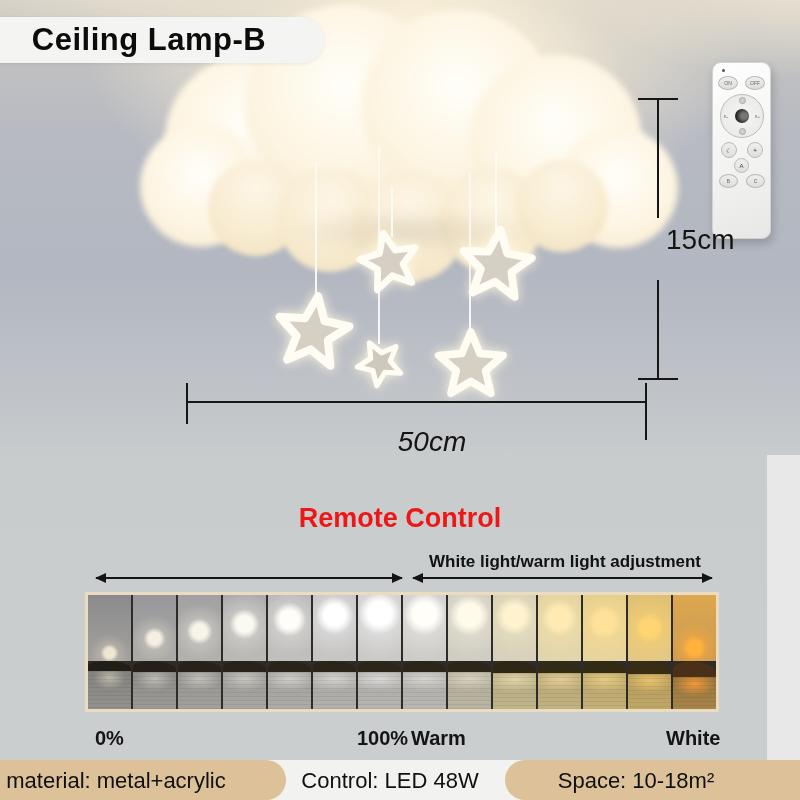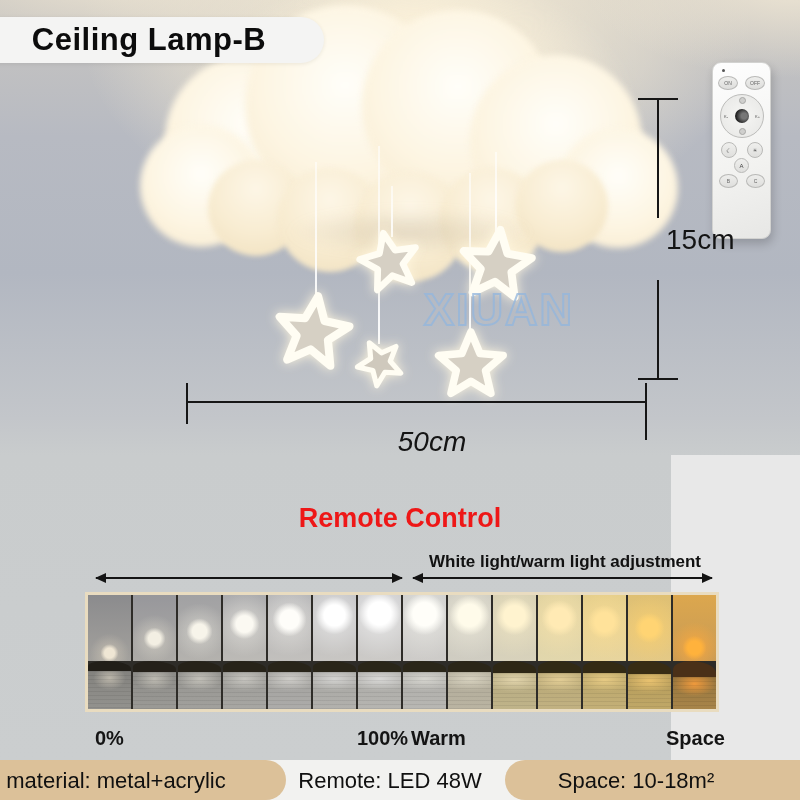--- a/index.html
+++ b/index.html
@@ -73,21 +73,21 @@
   .r-bright{left:34px;top:79px;width:14px;height:14px;font-size:5px;}
   .r-a{left:21px;top:95px;width:13px;height:13px;}
   .r-b{left:6px;top:111px;width:17px;height:12px;}
   .r-c{left:33px;top:111px;width:17px;height:12px;}
 
   
   .dimline{position:absolute;background:#161616;}
   .dim-label{position:absolute;font-size:28px;color:#141414;}
 
   
-  .info{position:absolute;left:0;top:455px;width:671px;height:305px;
+  .info{position:absolute;left:0;top:455px;width:767px;height:305px;
     background:linear-gradient(180deg,#c9cccd 0%,#cbcecf 100%);}
   .rc-title{position:absolute;left:0;top:48px;width:800px;text-align:center;
     font-size:27px;font-weight:bold;color:#ee1717;}
   .adj-label{position:absolute;top:97px;font-size:17px;font-weight:600;color:#111;white-space:nowrap;}
   .adj-left{left:248px;transform:translateX(-50%);}
   .adj-right{left:565px;transform:translateX(-50%);}
   .adj-arrow{position:absolute;top:122px;height:2px;background:#141414;}
   .adj-arrow::before,.adj-arrow::after{content:'';position:absolute;top:-4px;
     border-top:5px solid transparent;border-bottom:5px solid transparent;}
   .adj-arrow::before{left:-1px;border-right:11px solid #141414;}
@@ -156,21 +156,20 @@
           <polygon points="26.3,16.7 38.5,26.8 53.0,20.5 47.2,35.3 57.7,47.1 41.9,46.2 33.8,59.8 29.9,44.5 14.4,41.0 27.7,32.5" fill="#cfc9bd" stroke="#fffdf3" stroke-width="5.1" stroke-linejoin="round"></polygon>
         </svg>
         <svg width="109.2" height="109.2" class="star" style="left: 442.4px; top: 211.4px;">
           <polygon points="58.4,18.8 65.4,42.6 89.8,47.1 69.4,61.2 72.6,85.8 52.9,70.7 30.5,81.4 38.8,58.0 21.7,40.0 46.5,40.6" fill="#d6d0c4" stroke="#fffdf3" stroke-width="7.9" stroke-linejoin="round"></polygon>
         </svg>
         <svg width="103.8" height="103.8" class="star" style="left: 419.1px; top: 314.1px;">
           <polygon points="51.9,17.9 60.9,39.5 84.2,41.4 66.5,56.6 71.9,79.4 51.9,67.2 31.9,79.4 37.3,56.6 19.6,41.4 42.9,39.5" fill="#d6d0c4" stroke="#fffdf3" stroke-width="7.5" stroke-linejoin="round"></polygon>
         </svg>
       </div>
 
-    <div class="watermark">XIUAN</div>
 
     <div class="remote">
       <span class="r-led"></span>
       <span class="r-btn r-on">ON</span>
       <span class="r-btn r-off">OFF</span>
       <div class="r-dpad">
         <span class="d-dot d-top"></span>
         <span class="d-dot d-bottom"></span>
         <span class="d-k d-left">K-</span>
         <span class="d-k d-right">K+</span>
@@ -280,23 +279,23 @@
         <div class="panel">
           <div class="sky" style="background: radial-gradient(12px at 50% 80%, rgb(255, 178, 60) 55%, transparent 100%), radial-gradient(36px at 50% 80%, rgba(255, 170, 60, 0.85) 0%, transparent 72%), linear-gradient(rgb(220, 167, 78), rgb(199, 154, 85));"></div>
           <div class="hill" style="height: 16px; background: rgb(74, 48, 24); border-radius: 40% 60% 0px 0px / 55% 75% 0px 0px;"></div>
           <div class="water" style="background: radial-gradient(28.8px 16px at 50% 7px, rgba(255, 160, 60, 0.85), transparent 75%), linear-gradient(rgb(150, 116, 60), rgb(168, 133, 74));"></div>
         </div>
       </div>
 
     <span class="scale-label sc-0">0%</span>
     <span class="scale-label sc-100">100%</span>
     <span class="scale-label sc-white">Warm</span>
-    <span class="scale-label sc-warm">Space</span>
+    <span class="scale-label sc-warm">White</span>
   </div>
 
   <div class="bar">
     <div class="tan tan-left"></div>
     <div class="tan tan-right"></div>
     <span class="spec spec-material">material: metal+acrylic</span>
-    <span class="spec spec-wattage">Remote: LED 48W</span>
+    <span class="spec spec-wattage">Control: LED 48W</span>
     <span class="spec spec-space">Space: 10-18m²</span>
   </div>
 </div>
 
 </body></html>

